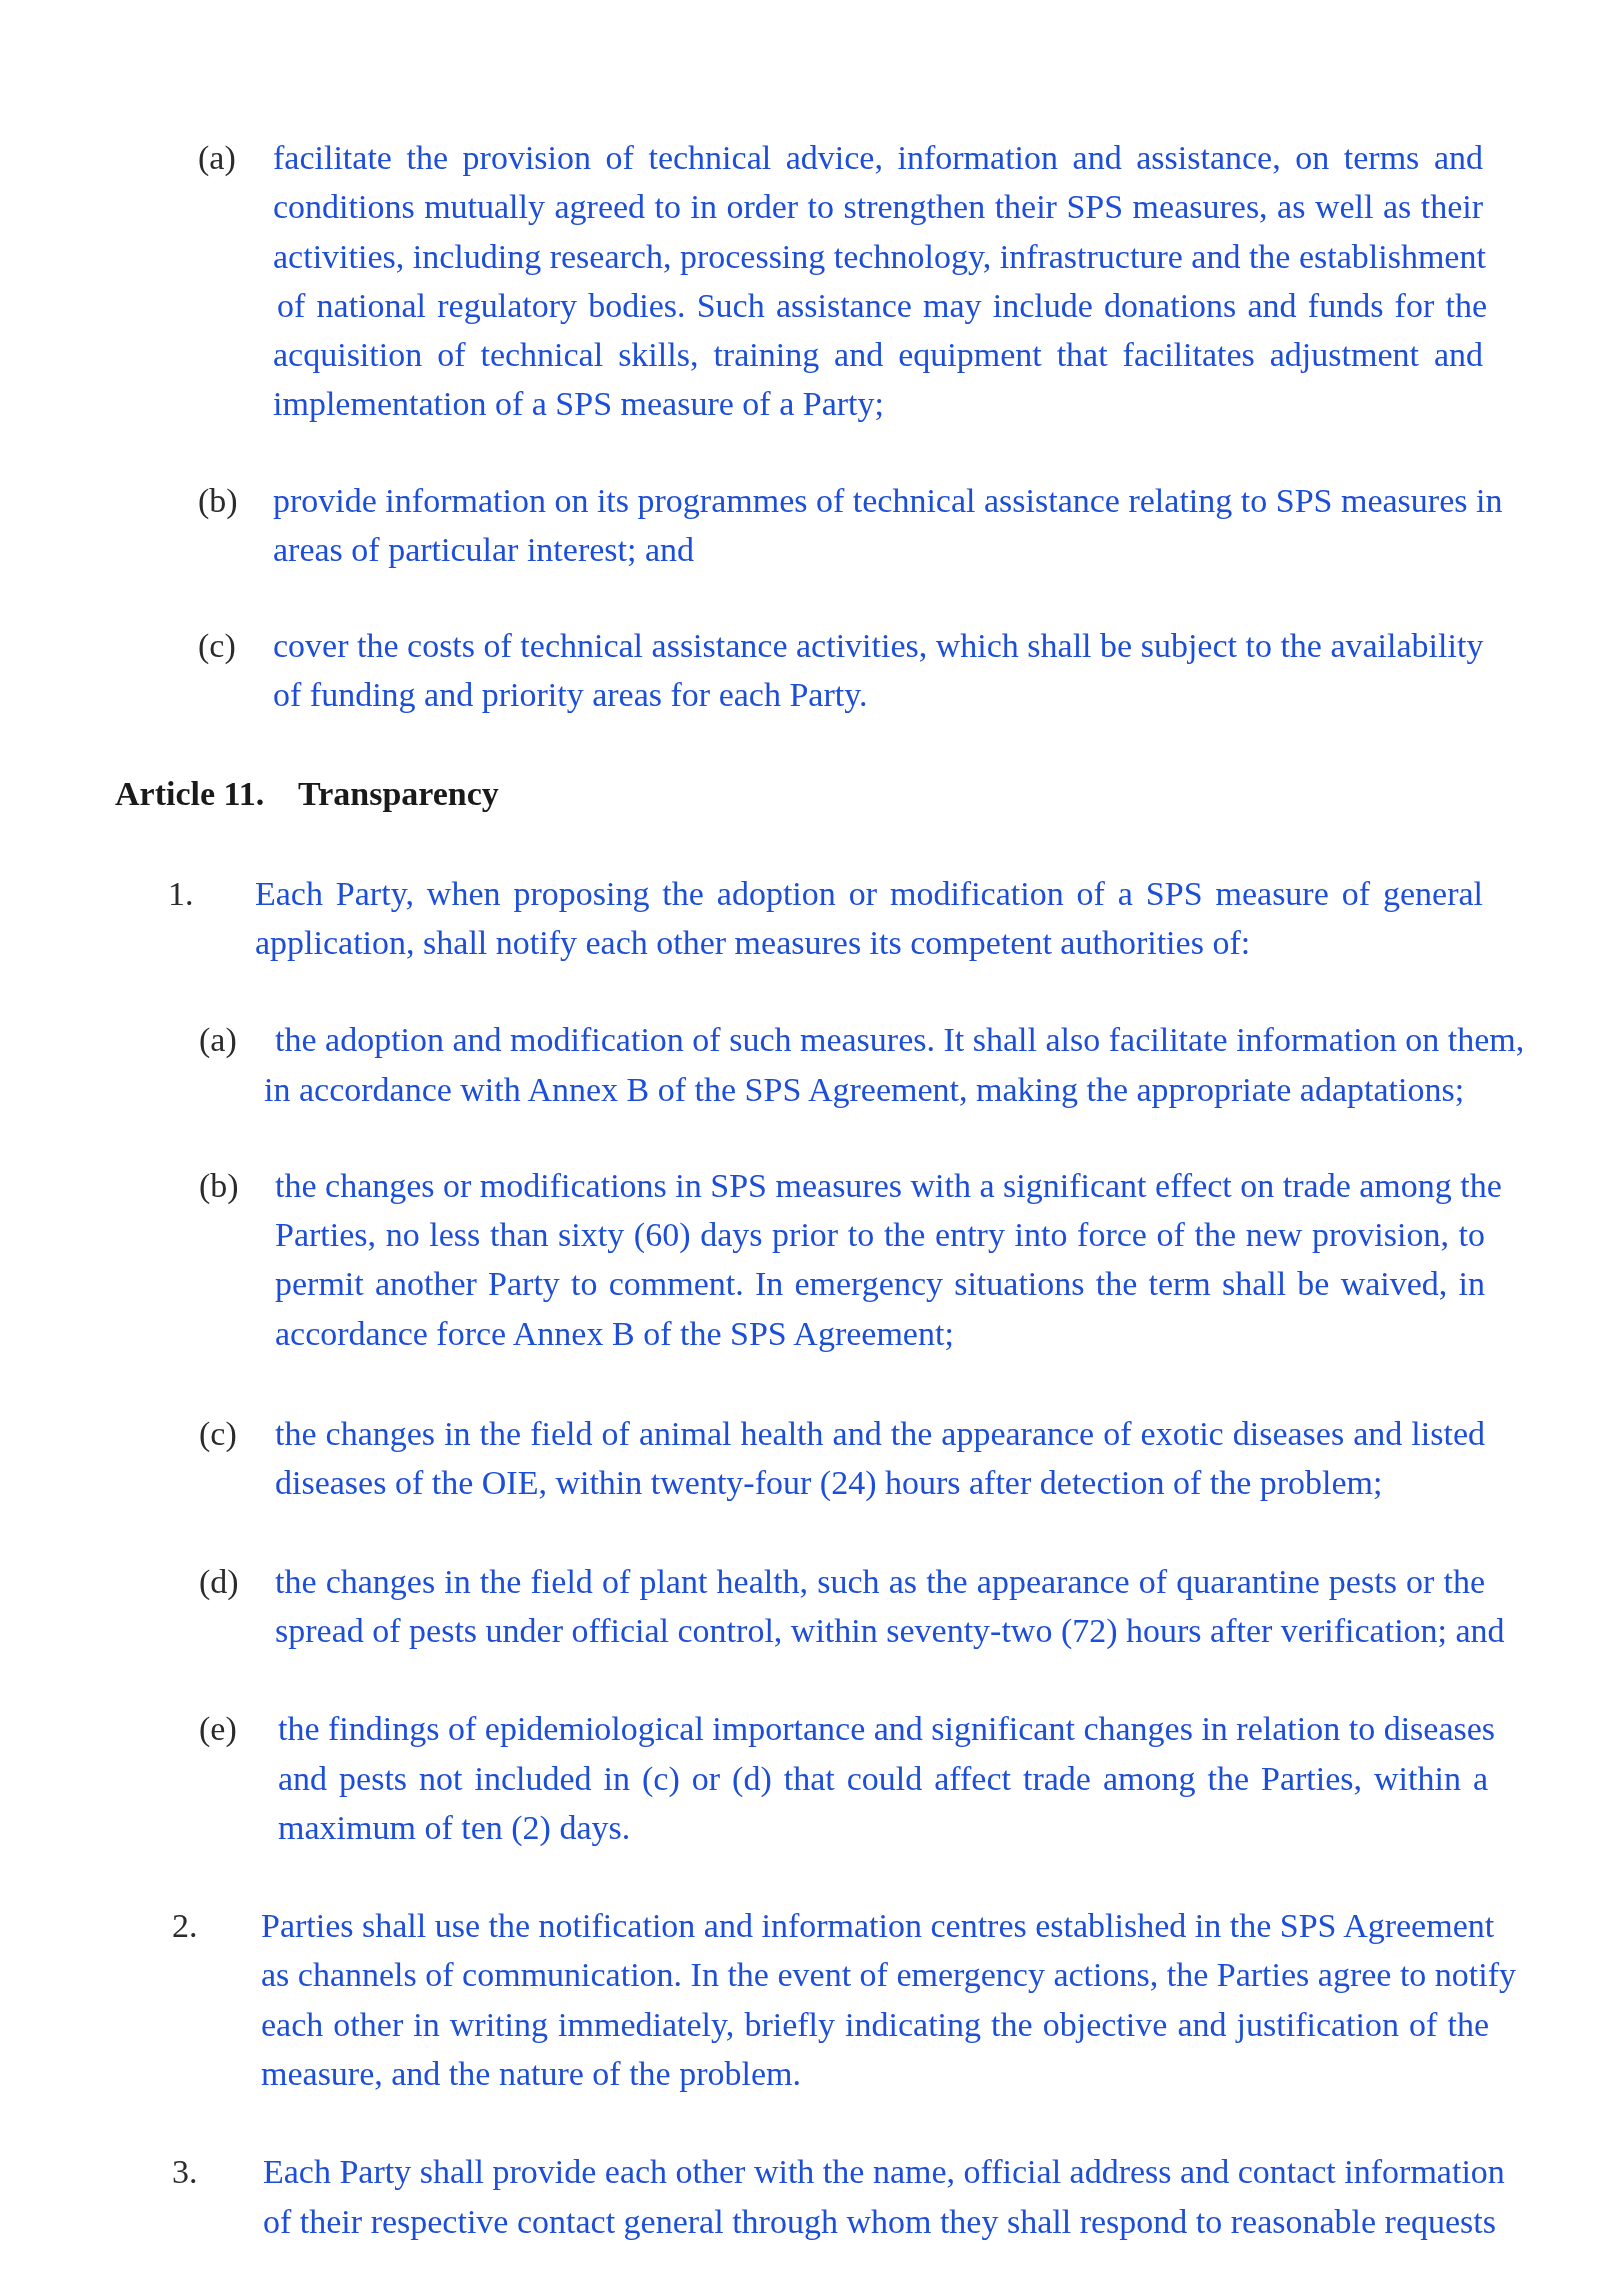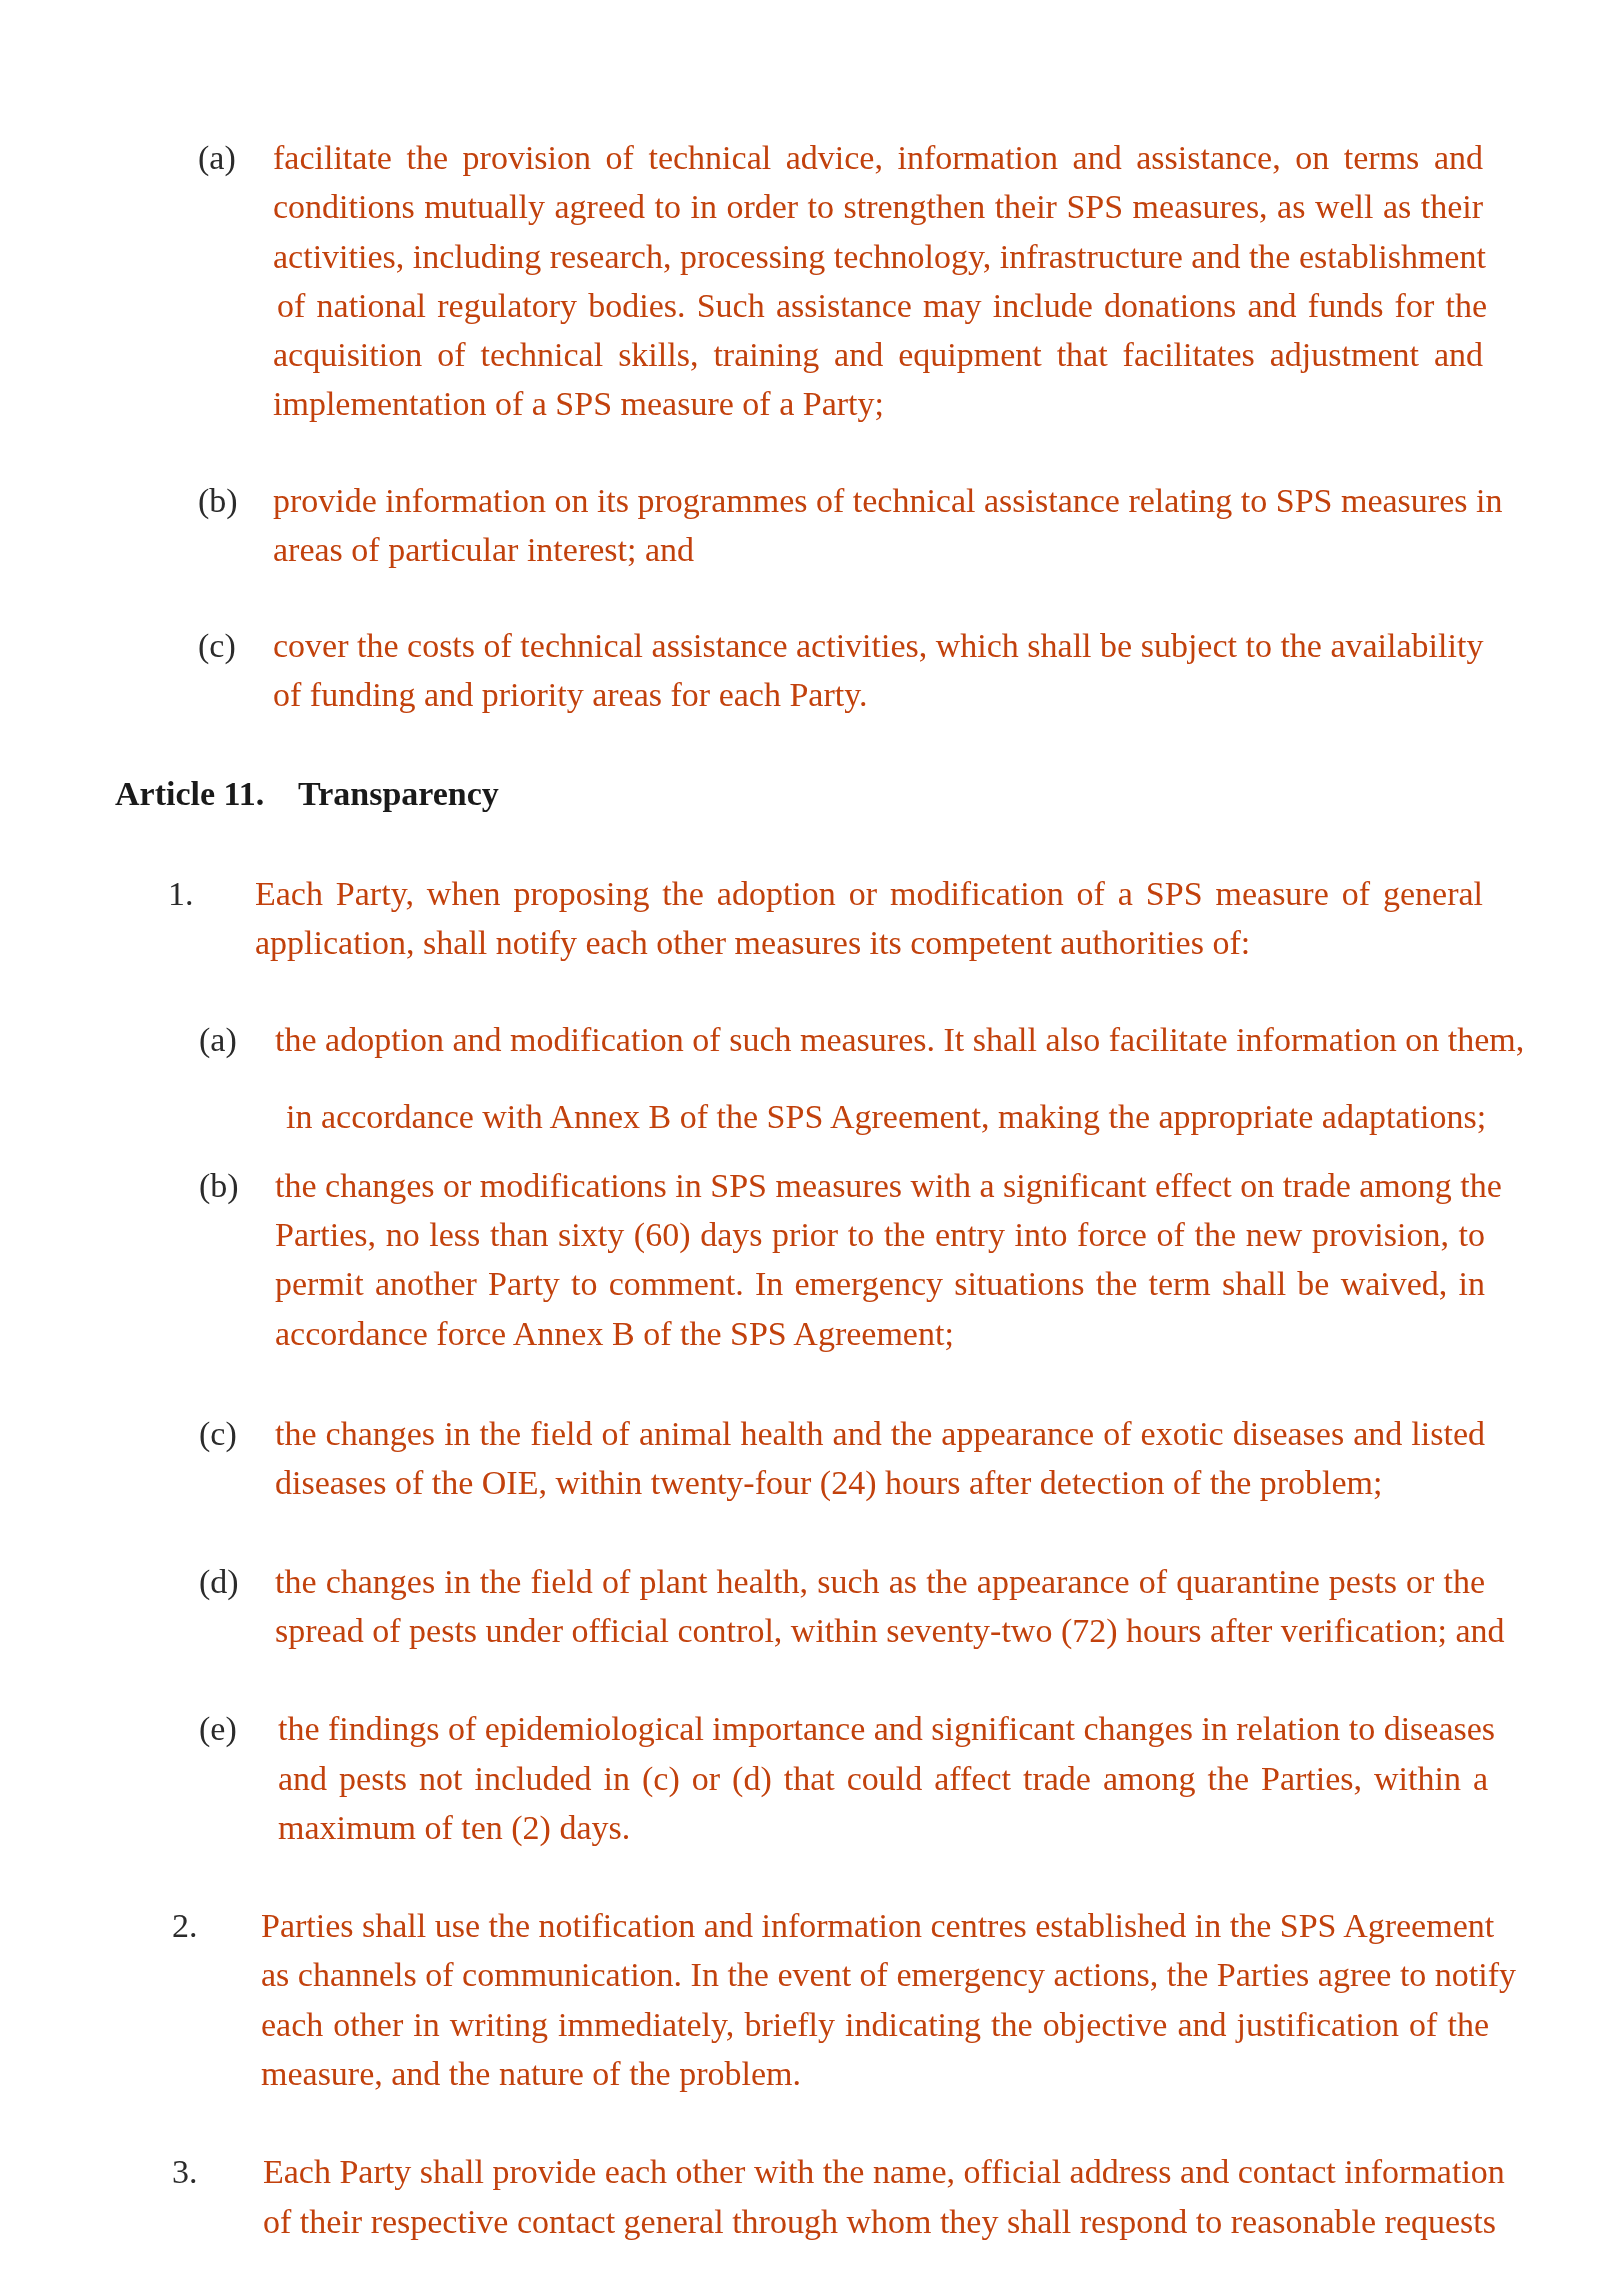--- a/index.html
+++ b/index.html
@@ -6,21 +6,21 @@
     body {
       width: 1604px; height: 2295px; position: relative; overflow: hidden;
       font-family: "Liberation Serif", "DejaVu Serif", serif;
       color: #2a2a2a;
     }
     .line {
       position: absolute;
       font-size: 34px;
       line-height: 1;
       white-space: nowrap;
-      color: #c2410c;
+      color: #1d4ed8;
     }
     .lbl { position: absolute; font-size: 34px; line-height: 1; color: #2b2b2b; }
     .heading {
       position: absolute; font-size: 34px; font-weight: bold; line-height: 1; color: #1a1a1a;
     }
   </style>
 </head>
 <body>
 
 <div>
@@ -51,21 +51,21 @@
 </div>
 
 <div>
   <span class="lbl" style="left:168px; top:877px;">1.</span>
   <div class="line" style="left:255px; top:877px; width:1228px; text-align:justify; text-align-last:justify;">Each Party, when proposing the adoption or modification of a SPS measure of general</div>
   <div class="line" style="left:255px; top:926px;">application, shall notify each other measures its competent authorities of:</div>
 
   <div>
     <span class="lbl" style="left:199px; top:1023px;">(a)</span>
     <div class="line" style="left:275px; top:1023px; width:1210px; text-align:justify; text-align-last:justify;">the adoption and modification of such measures. It shall also facilitate information on them,</div>
-    <div class="line" style="left:286px; top:1073px; width:1196px; text-align:justify; text-align-last:justify;margin-top:27px;">in accordance with Annex B of the SPS Agreement, making the appropriate adaptations;</div>
+    <div class="line" style="left:264px; top:1073px; width:1196px; text-align:justify; text-align-last:justify;">in accordance with Annex B of the SPS Agreement, making the appropriate adaptations;</div>
   </div>
 
   <div>
     <span class="lbl" style="left:199px; top:1169px;">(b)</span>
     <div class="line" style="left:275px; top:1169px; width:1210px; text-align:justify; text-align-last:justify;">the changes or modifications in SPS measures with a significant effect on trade among the</div>
     <div class="line" style="left:275px; top:1218px; width:1210px; text-align:justify; text-align-last:justify;">Parties, no less than sixty (60) days prior to the entry into force of the new provision, to</div>
     <div class="line" style="left:275px; top:1267px; width:1210px; text-align:justify; text-align-last:justify;">permit another Party to comment. In emergency situations the term shall be waived, in</div>
     <div class="line" style="left:275px; top:1317px;">accordance force Annex B of the SPS Agreement;</div>
   </div>
 

